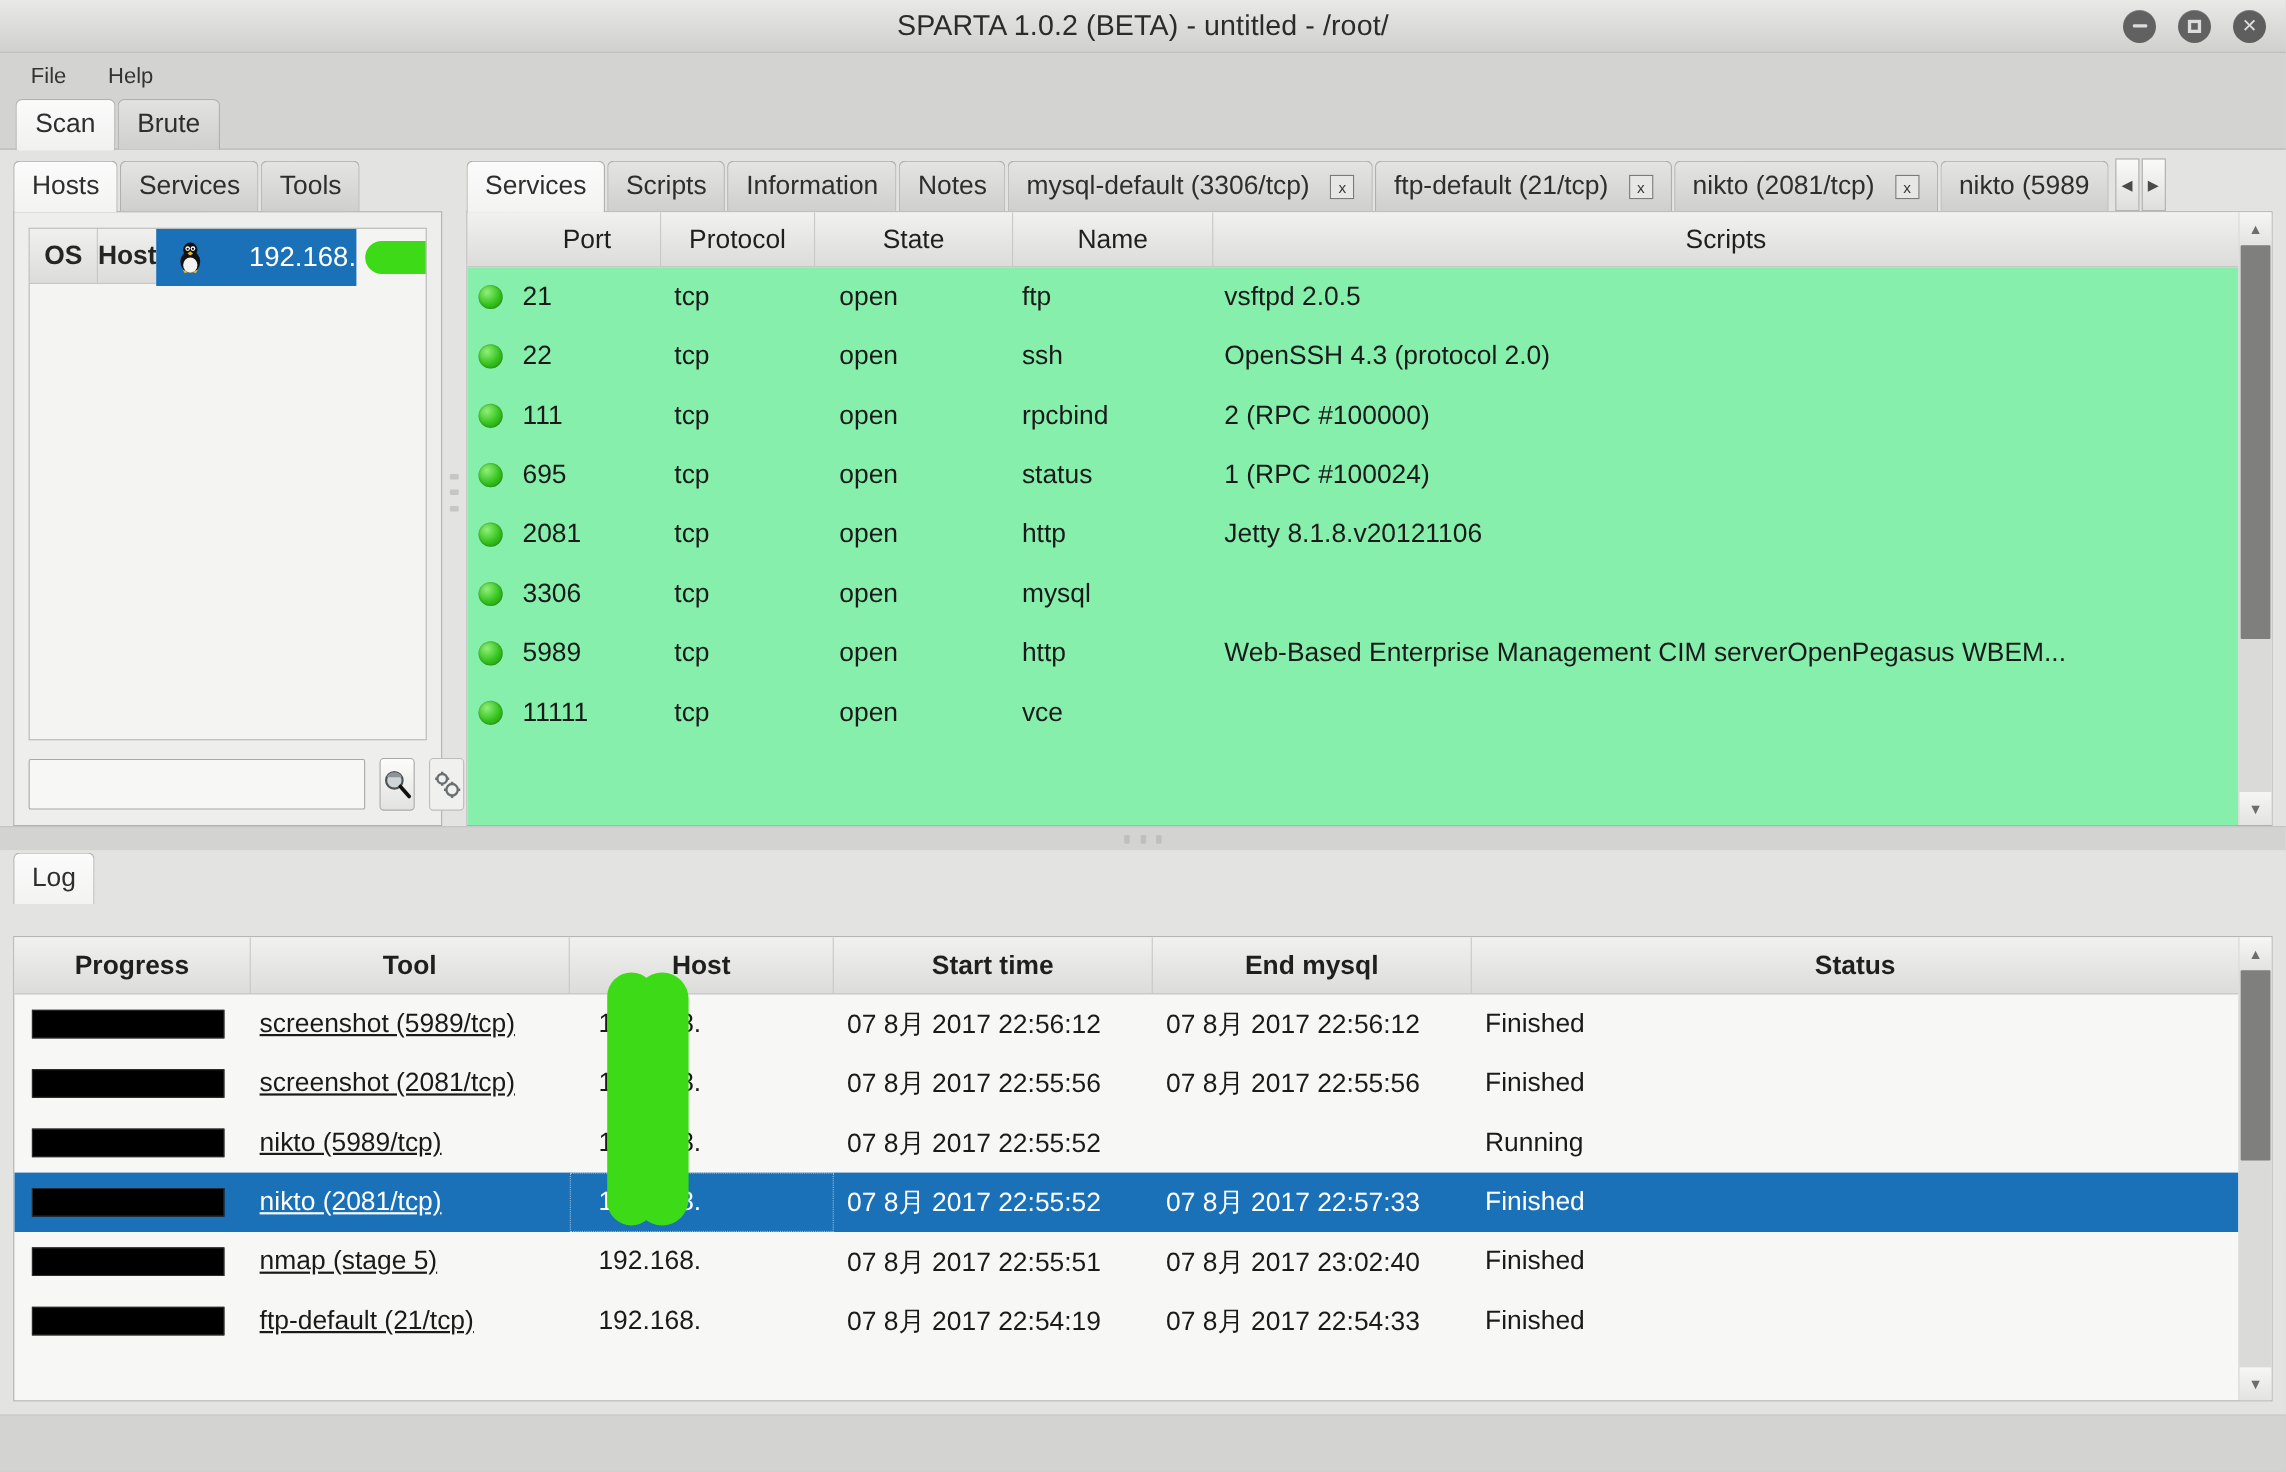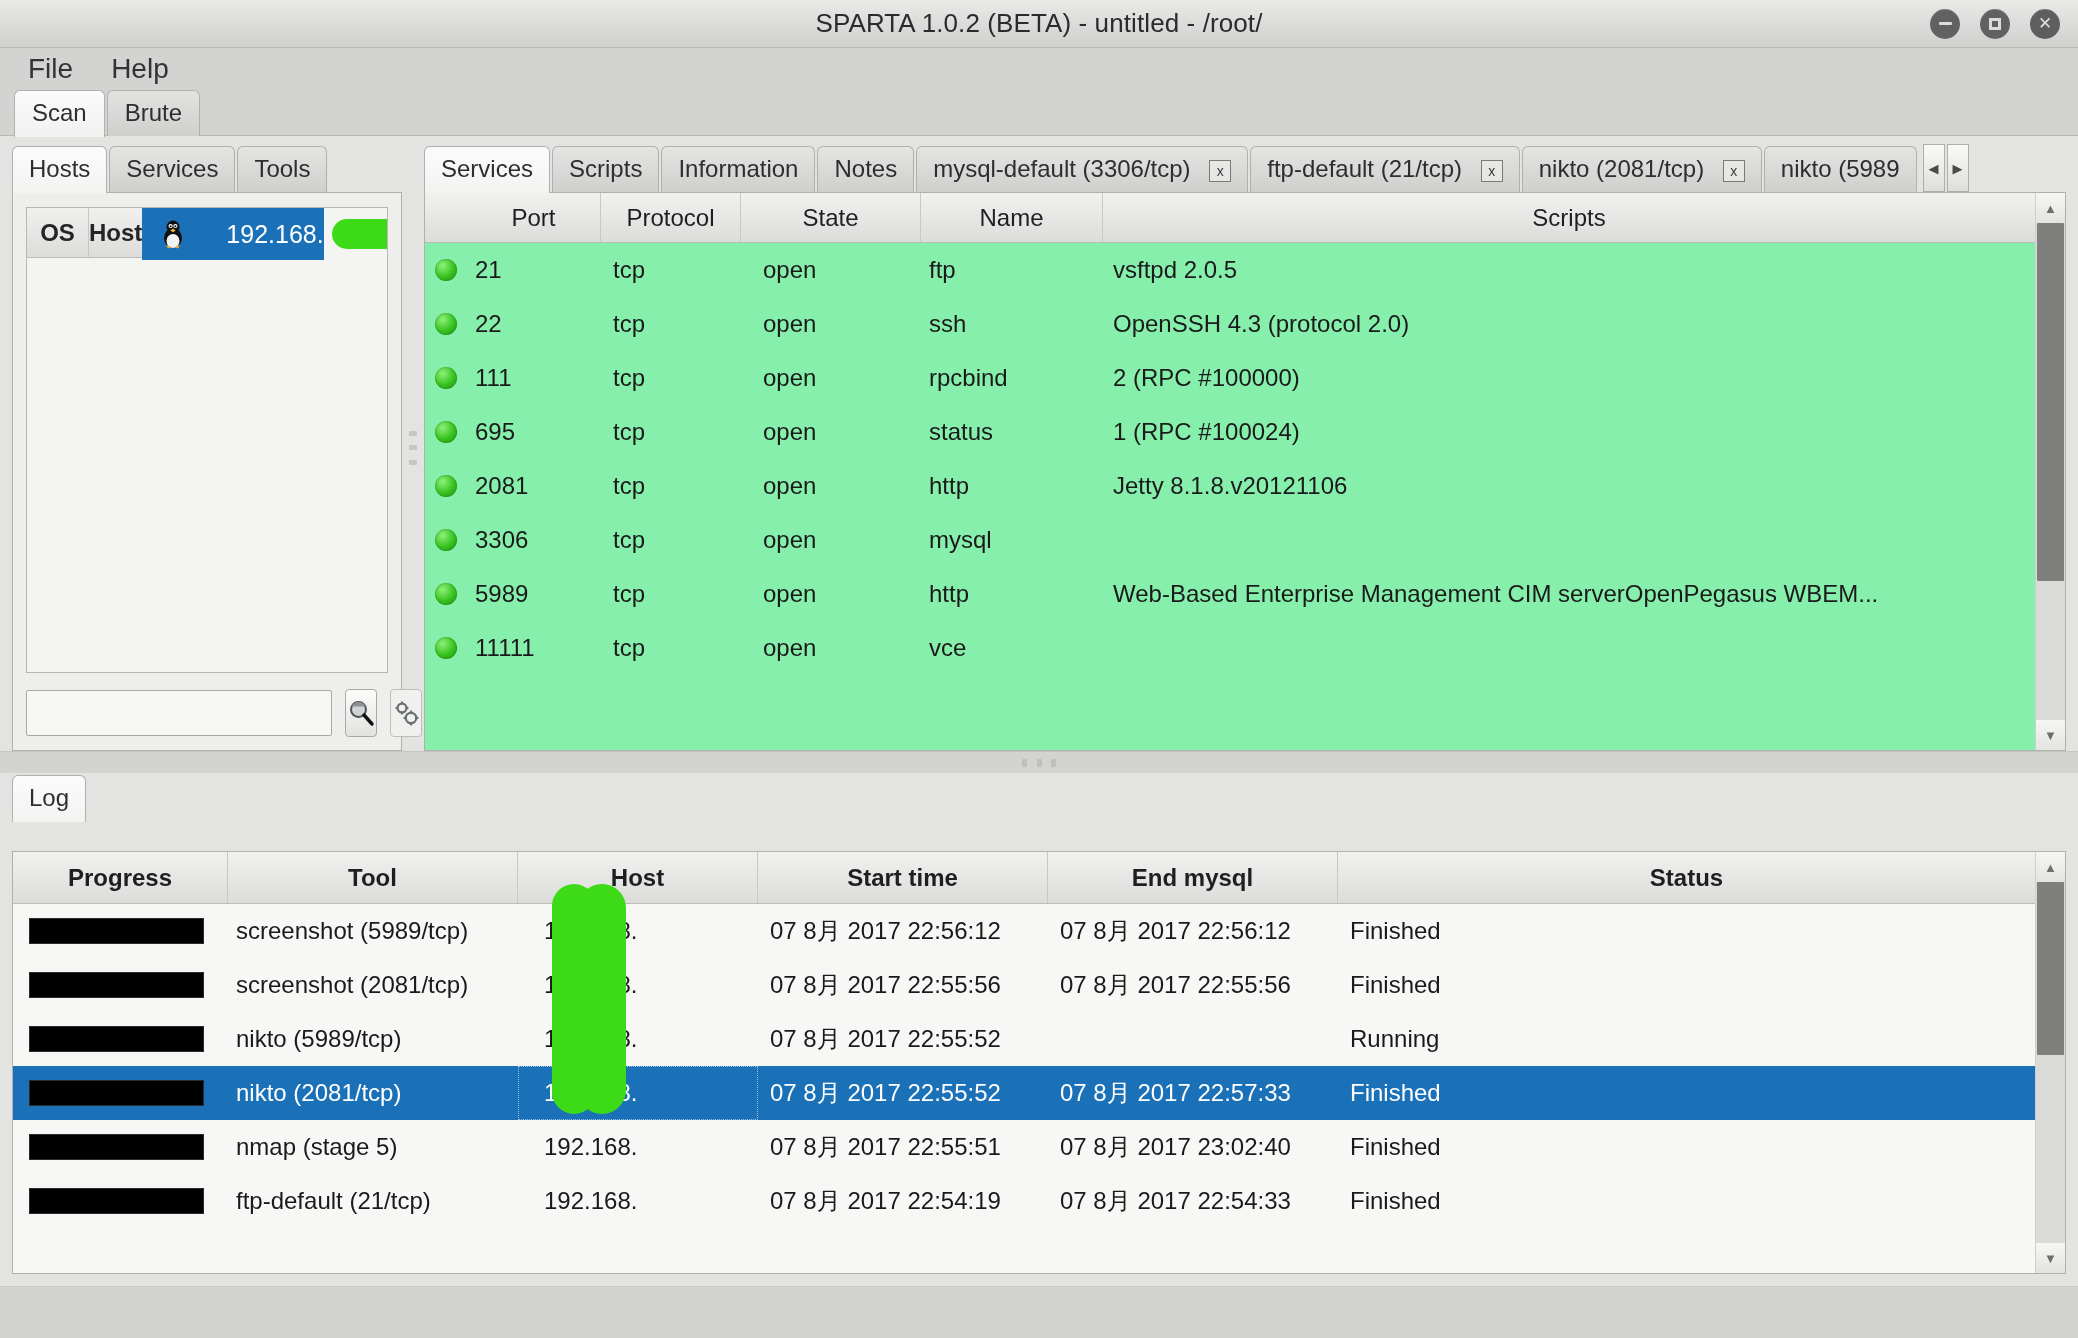--- a/index.html
+++ b/index.html
@@ -48,21 +48,21 @@
   .win-btn .sq  { width: 12px; height: 12px; border: 3px solid #dcdcdc; }
 
   
   .menubar {
     flex: 0 0 42px;
     display: flex; align-items: center;
     padding-left: 14px; gap: 10px;
     background: #d3d3d2;
   }
   .menu-item {
-    font-size: 28px; color: #333; padding: 4px 14px; border-radius: 3px; text-align: right;
+    font-size: 20px; color: #333; padding: 4px 14px; border-radius: 3px; text-align: right;
   }
 
   
   .toptabs {
     flex: 0 0 46px;
     display: flex; align-items: flex-end;
     padding-left: 14px;
     background: #d3d3d2;
     position: relative;
   }
@@ -293,21 +293,21 @@
   .lw-tool  { width: 290px; flex:0 0 290px; }
   .lw-host  { width: 240px; flex:0 0 240px; }
   .lw-start { width: 290px; flex:0 0 290px; }
   .lw-end   { width: 290px; flex:0 0 290px; }
   .lw-status{ flex:1 1 auto; border-right:none !important; }
 
   .log-row { display:flex; height:54px; align-items:center; font-size:24px; color:#1a1a1a; }
   .log-row.selected { background:#1a71b8; color:#ffffff; }
   .log-row .cell { display:flex; align-items:center; height:100%; }
   .lc-prog { width:215px; flex:0 0 215px; padding-left:16px; }
-  .lc-tool { width:290px; flex:0 0 290px; padding-left:8px; }
+  .lc-tool { width:290px; flex:0 0 290px; padding-left:8px;text-decoration:underline; }
   .lc-host { width:240px; flex:0 0 240px; padding-left:26px; position:relative;}
   .lc-start{ width:290px; flex:0 0 290px; padding-left:12px; }
   .lc-end  { width:290px; flex:0 0 290px; padding-left:12px; }
   .lc-status{flex:1 1 auto; padding-left:12px; }
   .log-row.selected .lc-host { outline: 1px dotted rgba(255,255,255,.55); outline-offset:-1px; }
 
   .pbar {
     width: 175px; height: 26px;
     background: #000; border: 1px solid #2a2a2a;
     position: relative; overflow: hidden;

